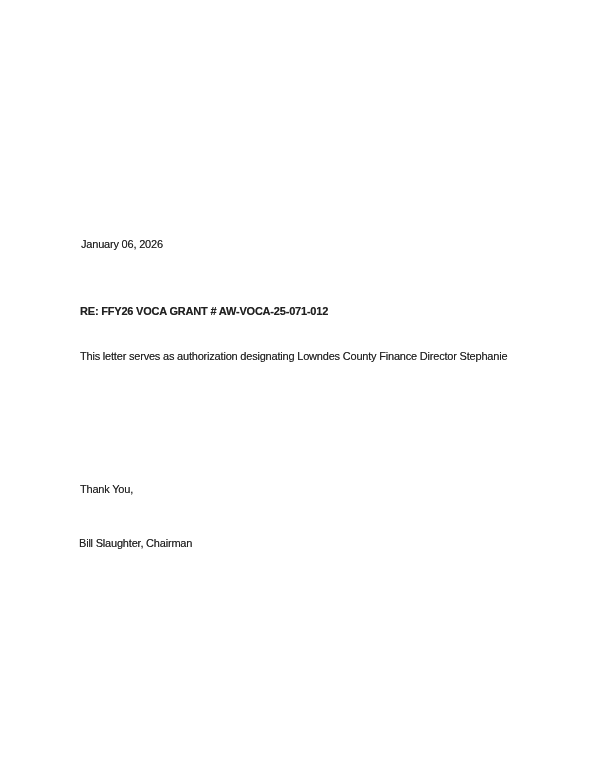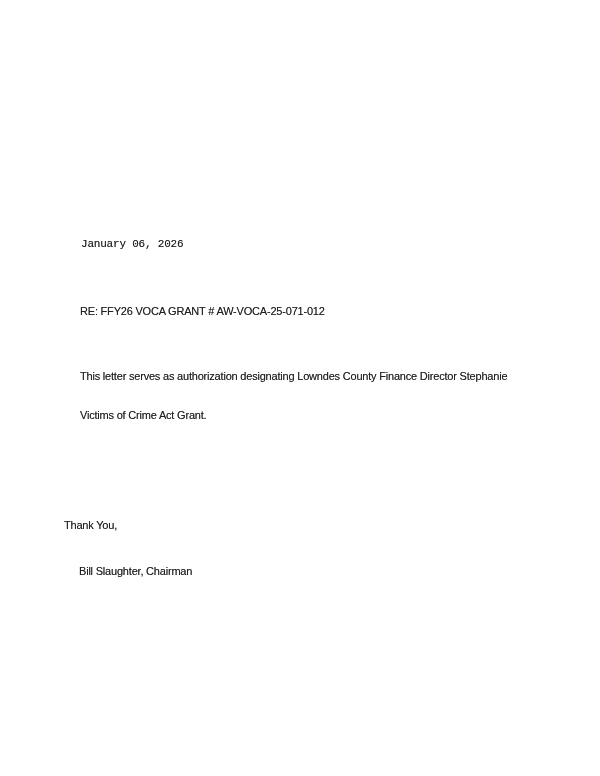--- a/index.html
+++ b/index.html
@@ -16,43 +16,41 @@
     color: #212121;
     overflow: hidden;
   }
   .textline {
     position: absolute;
     font-size: 11px;
     letter-spacing: -0.2px;
     white-space: nowrap;
     text-shadow: 0 0 0.5px rgba(33,33,33,0.55); 
   }
-  .date-line      { left: 81px; top: 238px; font-family: Liberation Mono, monospace; }
-  .re-line        { left: 80px; top: 305px; }
+  .date-line      { left: 81px; top: 238px; }
+  .re-line        { left: 80px; top: 305px; font-weight: bold; }
   .body-paragraph { position: absolute; left: 80px; top: 347px; }
   .body-paragraph .body-line {
     position: static;
     display: block;
     line-height: 19px;
-    margin-top: 20px;
   }
-  .closing-line   { left: 64px; top: 483px; margin-top: 36px; }
-  .signature-line { left: 79px; top: 565px; }
+  .closing-line   { left: 80px; top: 483px; }
+  .signature-line { left: 79px; top: 537px; }
 </style>
 </head>
 <body>
 
 <div class="page">
 
   <div class="textline date-line">January 06, 2026</div>
 
   <div class="textline re-line">RE: FFY26 VOCA GRANT # AW-VOCA-25-071-012</div>
 
   <div class="body-paragraph">
     <span class="textline body-line">This letter serves as authorization designating Lowndes County Finance Director Stephanie</span>
-    <span class="textline body-line">Victims of Crime Act Grant.</span>
   </div>
 
   <div class="textline closing-line">Thank You,</div>
 
   <div class="textline signature-line">Bill Slaughter, Chairman</div>
 
 </div>
 
 </body></html>

